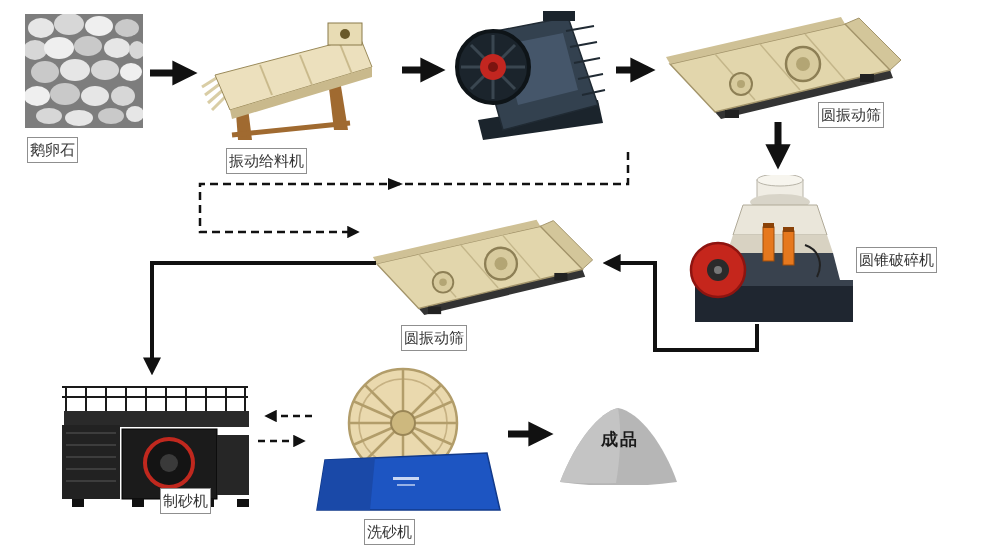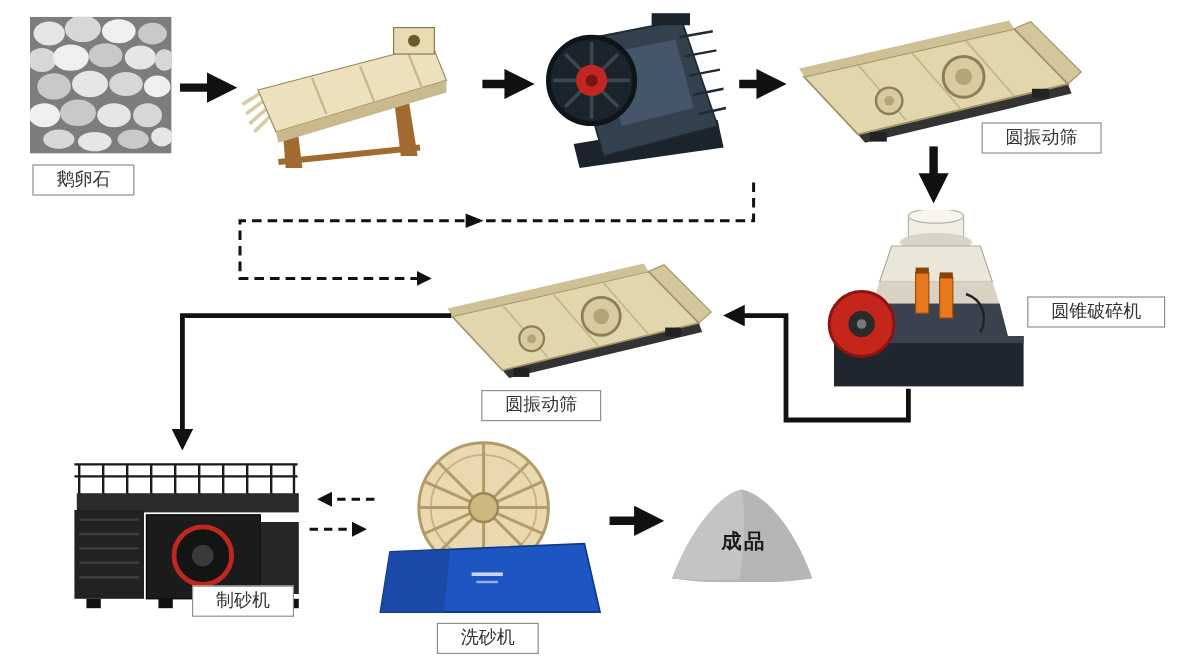--- a/index.html
+++ b/index.html
@@ -3,21 +3,21 @@
 <meta charset="utf-8">
 <style>
   html,body{margin:0;padding:0;background:#f4f4f4;}
   .stage{
     position:relative;width:1000px;height:560px;background:#ffffff;
     font-family:"Liberation Sans","DejaVu Sans",sans-serif;overflow:hidden;
   }
   .abs{position:absolute;}
   .label-box{
     position:absolute;background:#ffffff;border:1px solid #8f8f8f;
-    color:#333;font-size:15px;line-height:18px;padding:3px 19px;
+    color:#333;font-size:15px;line-height:18px;padding:3px 2px;
     white-space:nowrap;box-sizing:border-box;
   }
   .pile-label{
     position:absolute;color:#1a1a1a;font-size:17px;font-weight:600;
     width:64px;text-align:center;letter-spacing:2px;
   }
   svg{display:block;}
 </style>
 </head>
 <body>
@@ -229,20 +229,21 @@
     <path d="M376,263 L152,263 L152,370" fill="none" stroke="#111" stroke-width="4" marker-end="url(#mMid)"></path>
 
     <path d="M628,152 L628,184 L200,184 L200,232 L356,232" fill="none" stroke="#111" stroke-width="2.5" stroke-dasharray="8 5" marker-end="url(#mDash)"></path>
     <polygon points="388,178 403,184 388,190" fill="#111"></polygon>
 
     <line x1="312" y1="416" x2="268" y2="416" stroke="#111" stroke-width="2.5" stroke-dasharray="7 5" marker-end="url(#mDash)"></line>
     <line x1="258" y1="441" x2="302" y2="441" stroke="#111" stroke-width="2.5" stroke-dasharray="7 5" marker-end="url(#mDash)"></line>
   </svg>
 
   <div class="label-box" style="left:27px;top:137px">鹅卵石</div>
+  <div class="label-box" style="left:226px;top:148px">振动给料机</div>
   <div class="label-box" style="left:818px;top:102px">圆振动筛</div>
   <div class="label-box" style="left:856px;top:247px">圆锥破碎机</div>
   <div class="label-box" style="left:401px;top:325px">圆振动筛</div>
   <div class="label-box" style="left:160px;top:488px">制砂机</div>
   <div class="label-box" style="left:364px;top:519px">洗砂机</div>
-  <div class="pile-label" style="left:588px;top:440px">成品</div>
+  <div class="pile-label" style="left:588px;top:428px">成品</div>
 
 </div>
 
 </body></html>

